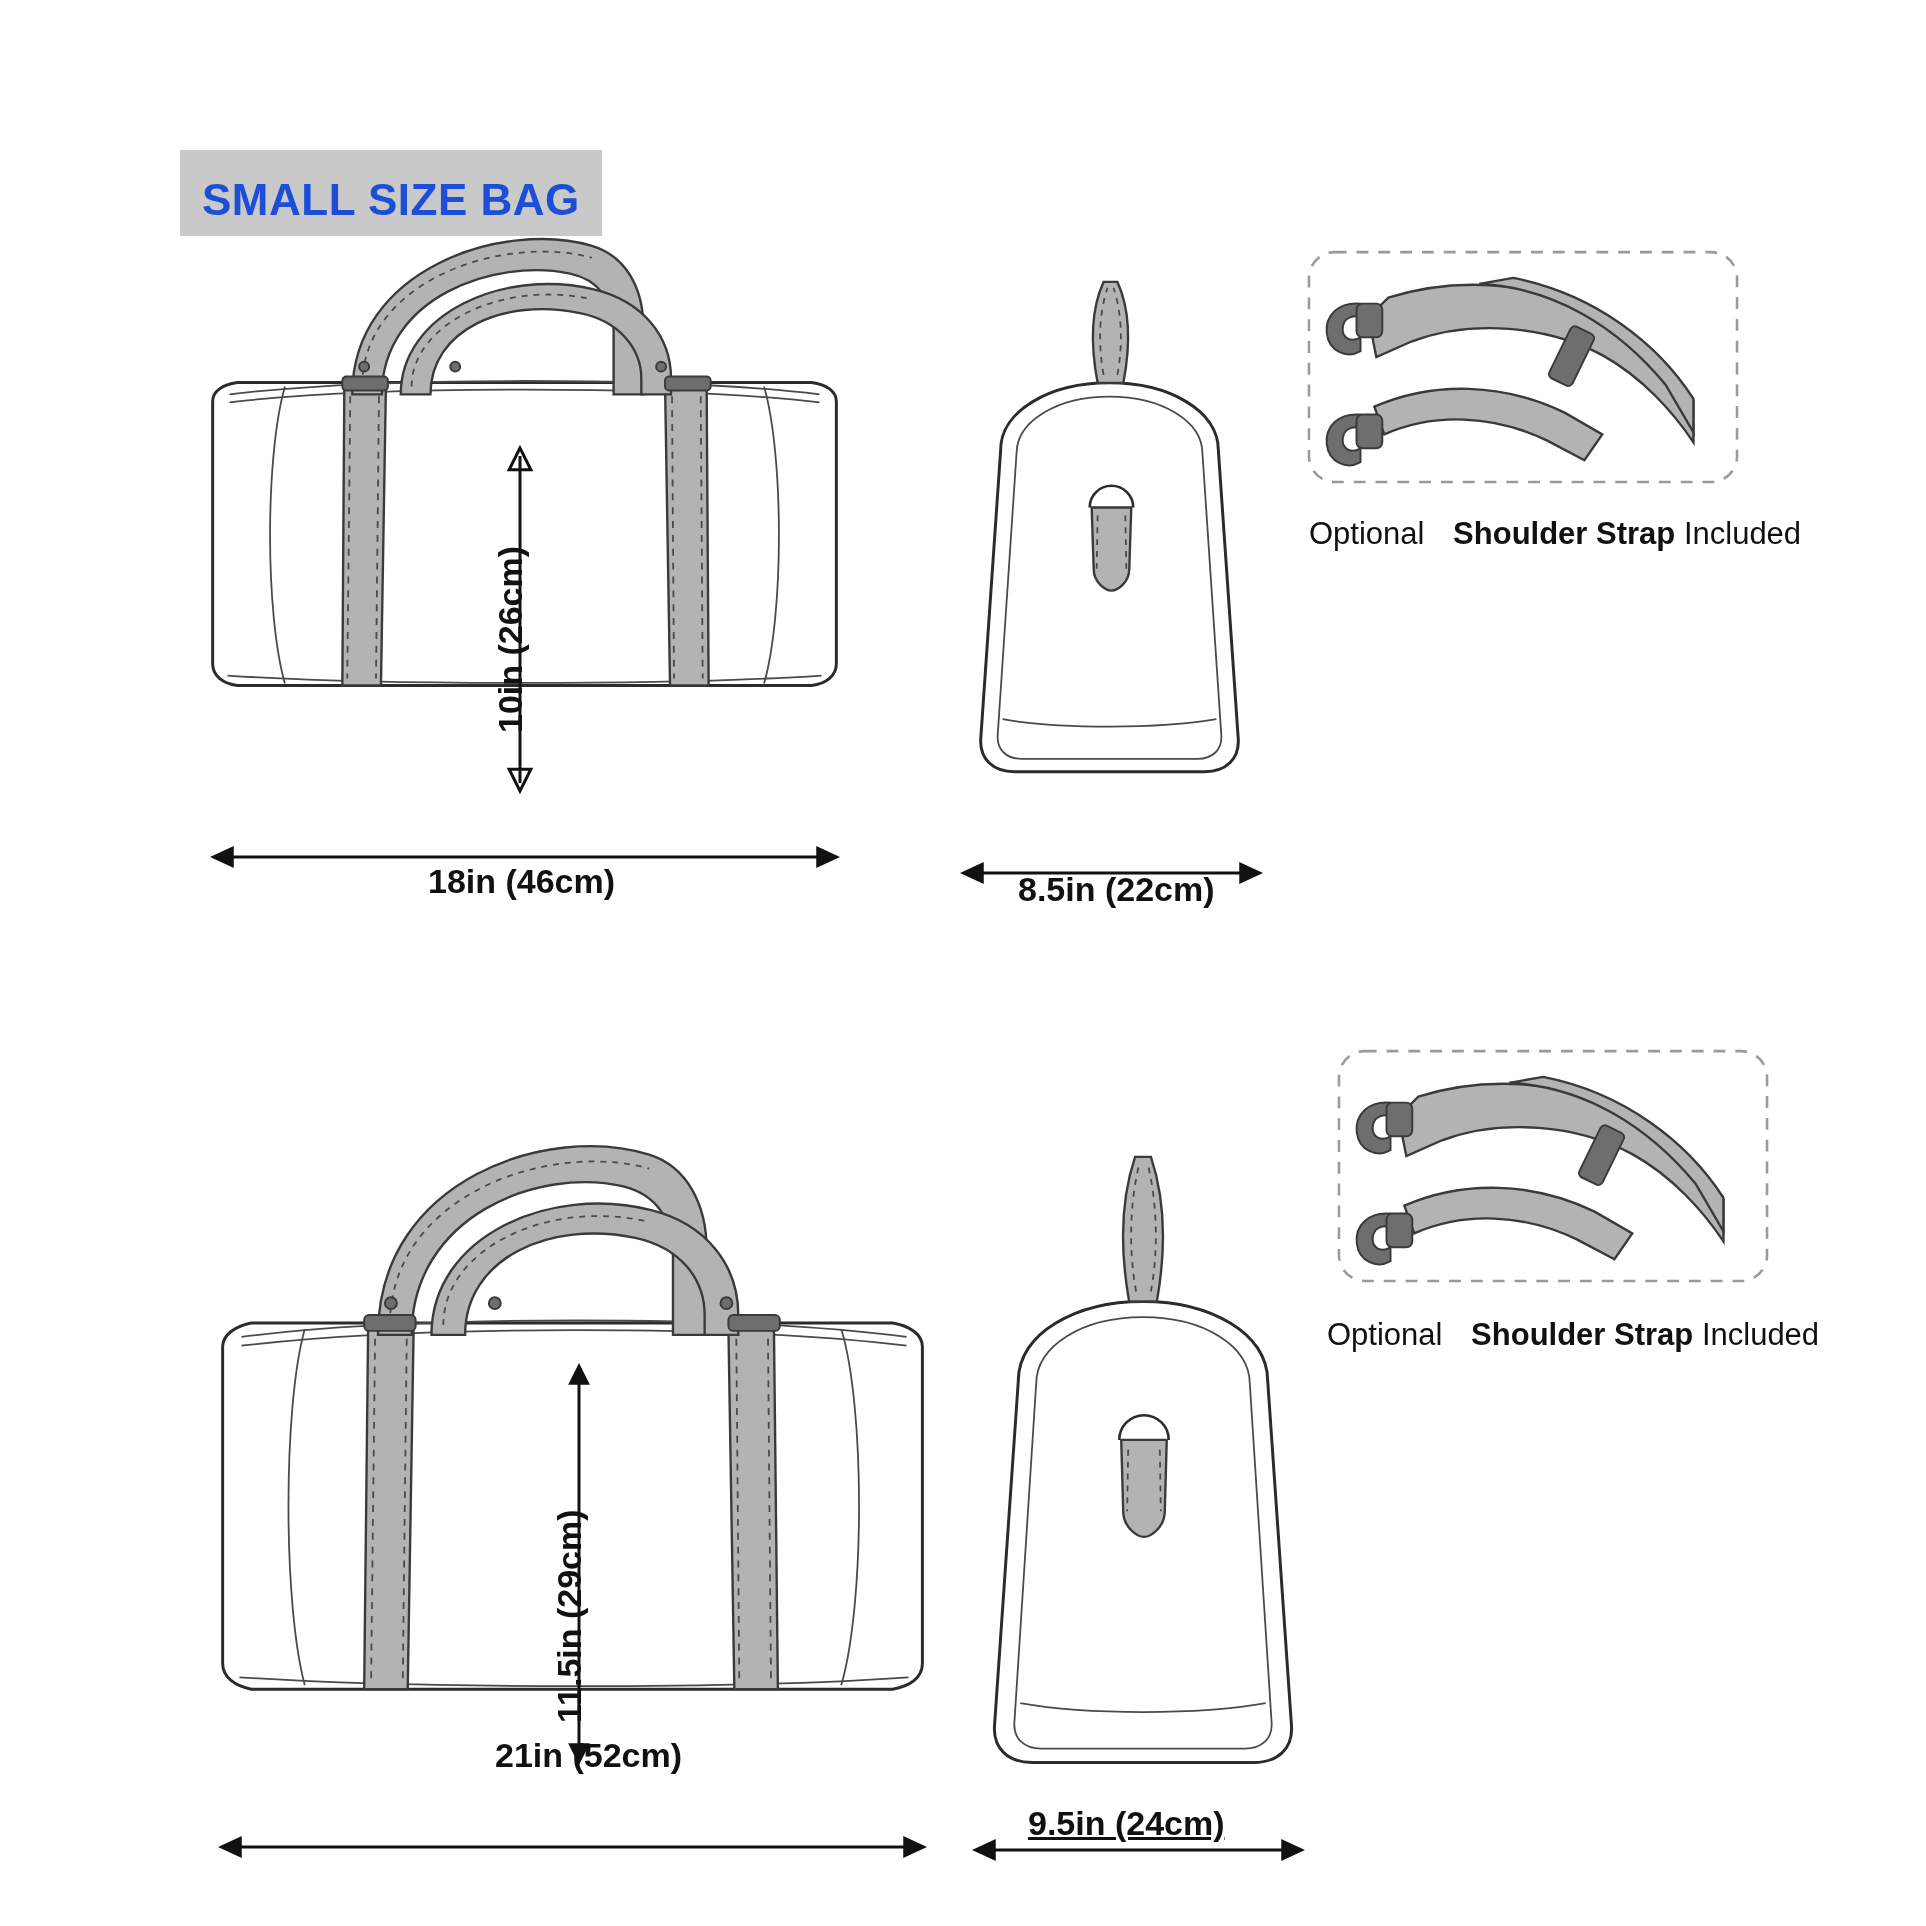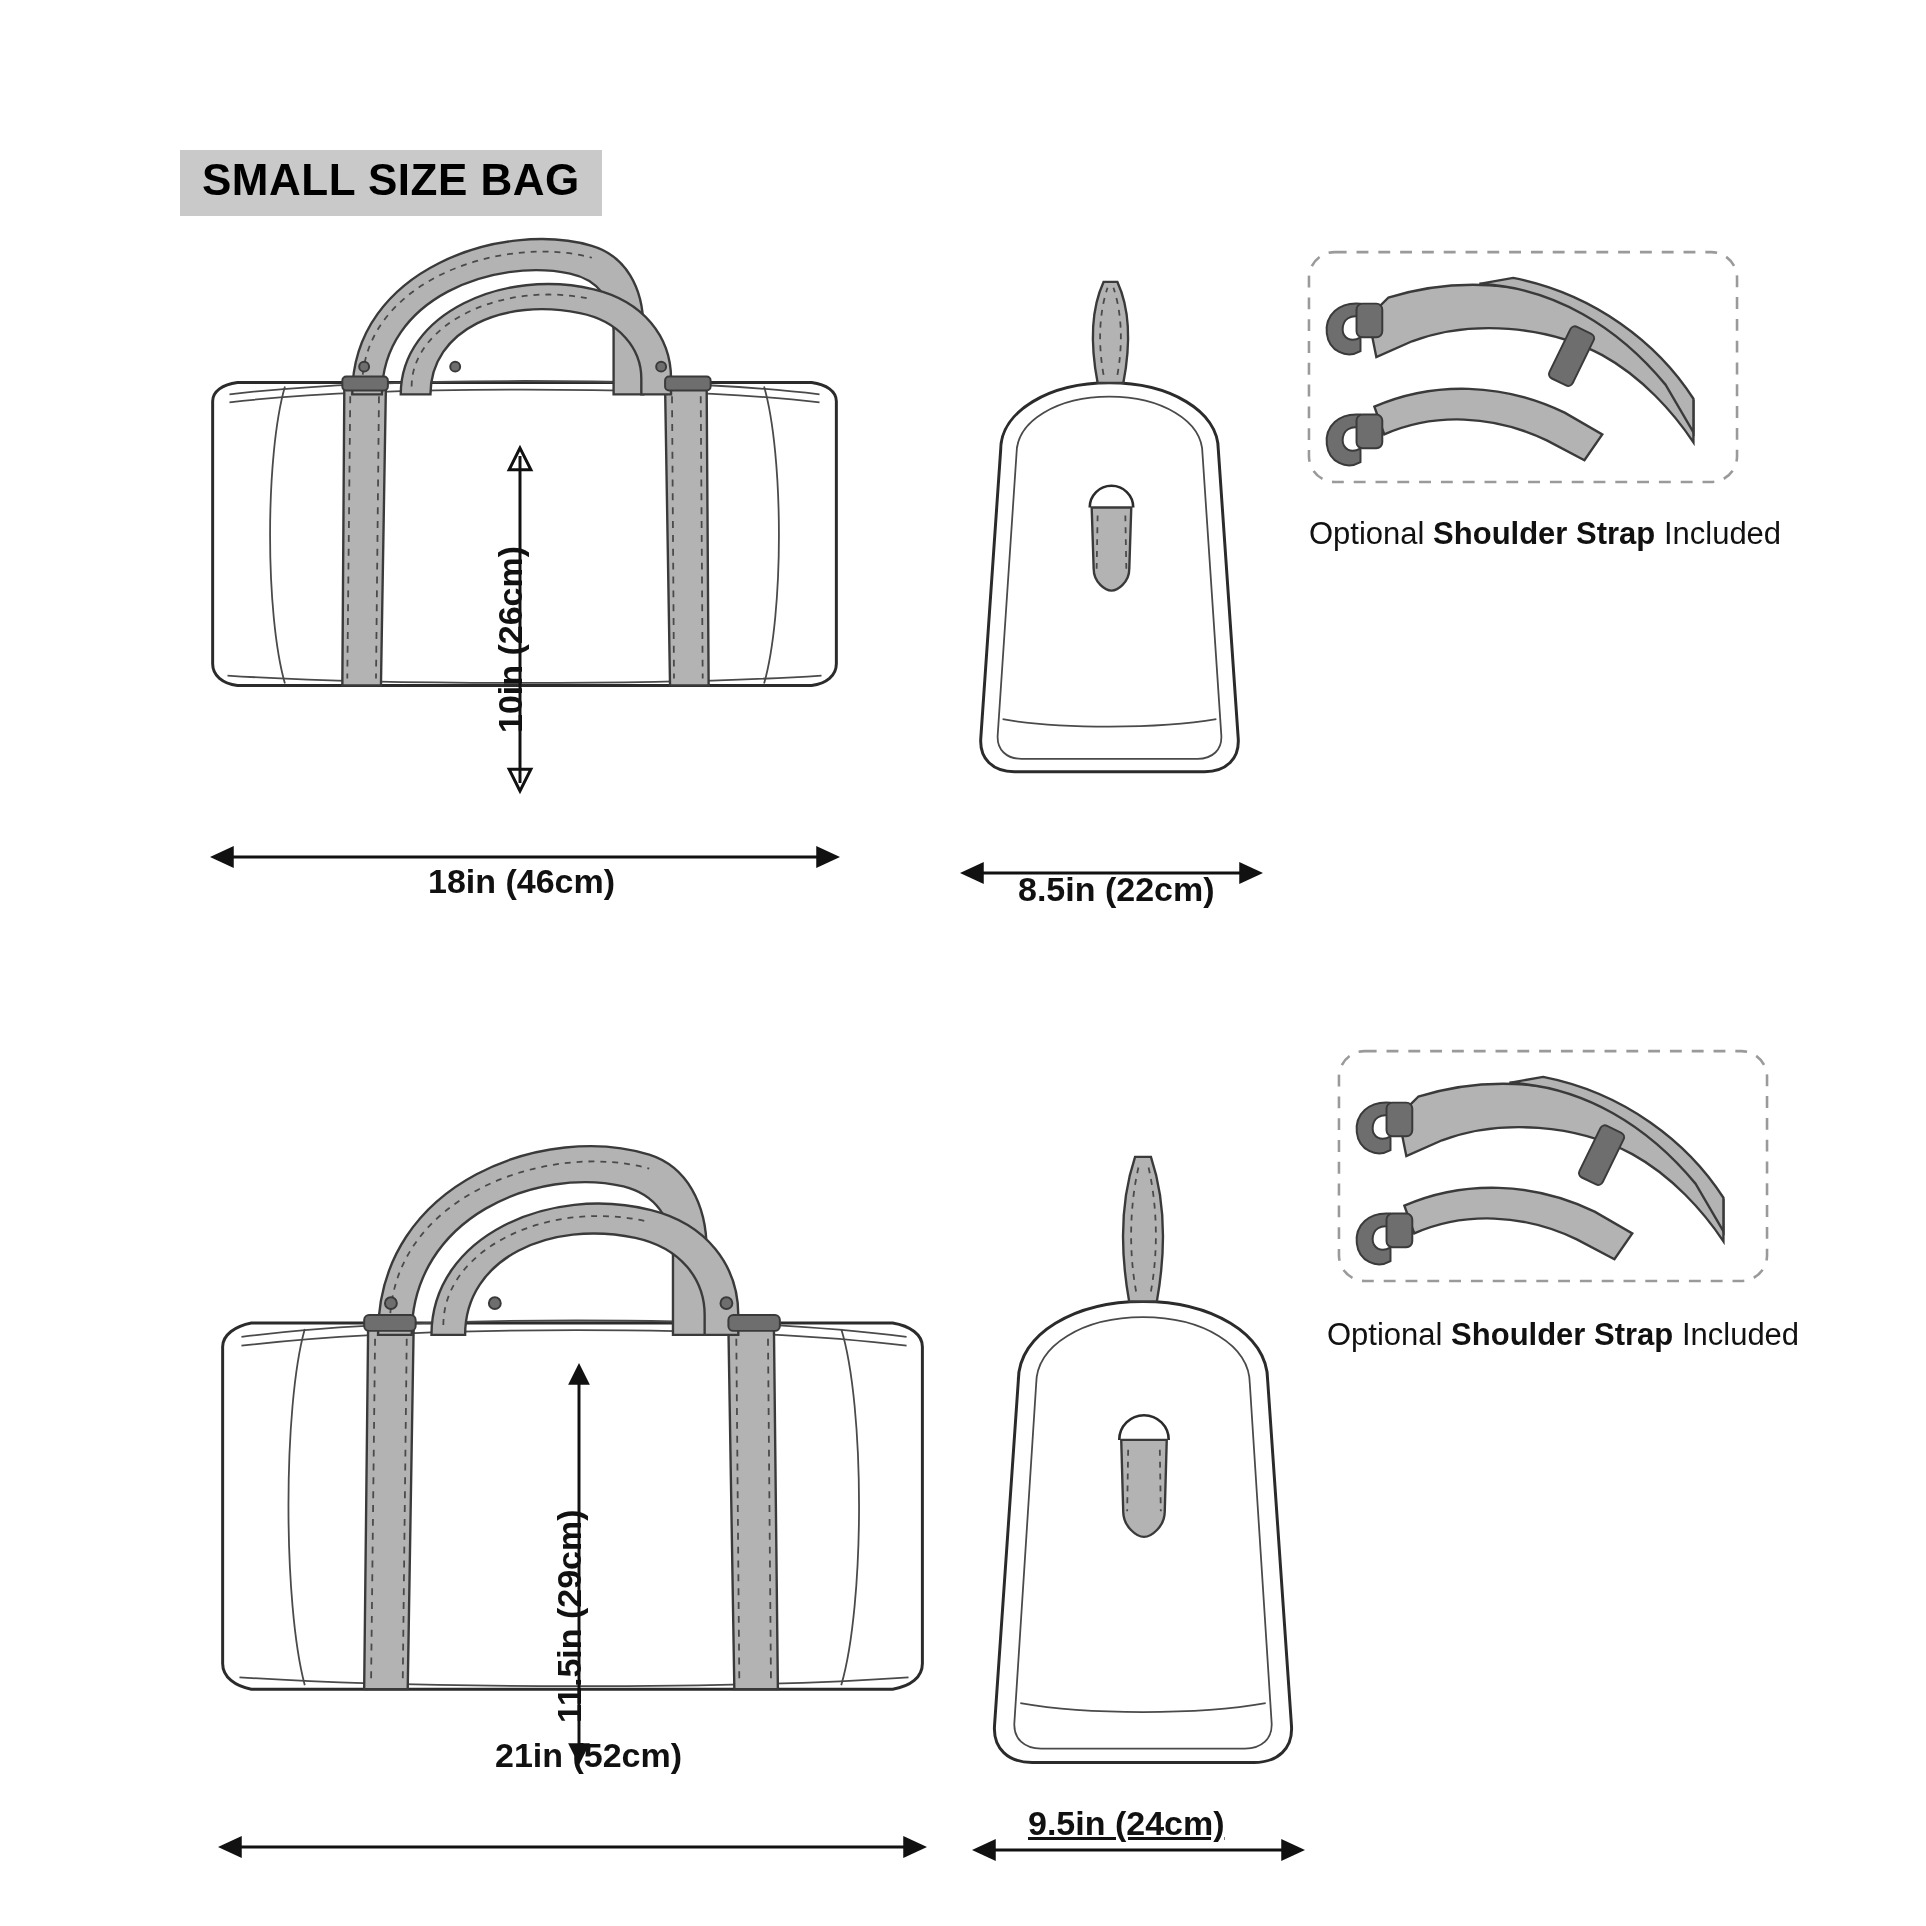--- a/index.html
+++ b/index.html
@@ -18,25 +18,25 @@
   .page {
     position: relative;
     width: 1927px;
     height: 1927px;
   }
 
   
   .section-title {
     position: absolute;
     background: #c9c9c9;
-    color: #000000;
+    color: #1d4ed8;
     font-size: 44px;
     font-weight: 700;
     letter-spacing: 0.5px;
-    padding: 8px 22px 14px 22px;
+    padding: 28px 22px 14px 22px;
     white-space: nowrap;
     line-height: 1;
   }
   #title-small { left: 180px; top: 150px; }
   #title-large { left: 180px; top: 998px; }
 
   
   .block { position: absolute; }
 
   
@@ -54,21 +54,21 @@
   }
 
   
   .strap-caption {
     position: absolute;
     font-size: 31px;
     color: #111;
     white-space: nowrap;
     line-height: 1;
   }
-  .strap-caption b { font-weight: 700; }
+  .strap-caption b { font-weight: 700; margin-left: 20px; }
 
   svg { display: block; overflow: visible; }
 
   .ln      { fill: none; stroke: #2b2b2b; stroke-width: 2.6; }
   .ln-thin { fill: none; stroke: #4a4a4a; stroke-width: 1.8; }
   .body-fill { fill: #ffffff; stroke: #2b2b2b; stroke-width: 3; }
   .strap-fill { fill: #b3b3b3; stroke: #3a3a3a; stroke-width: 2.4; }
   .handle-fill { fill: #b3b3b3; stroke: #3a3a3a; stroke-width: 2.4; }
   .metal { fill: #6e6e6e; stroke: #3a3a3a; stroke-width: 2; }
   .dash-box { fill: none; stroke: #9a9a9a; stroke-width: 2.6; stroke-dasharray: 12 10; }

